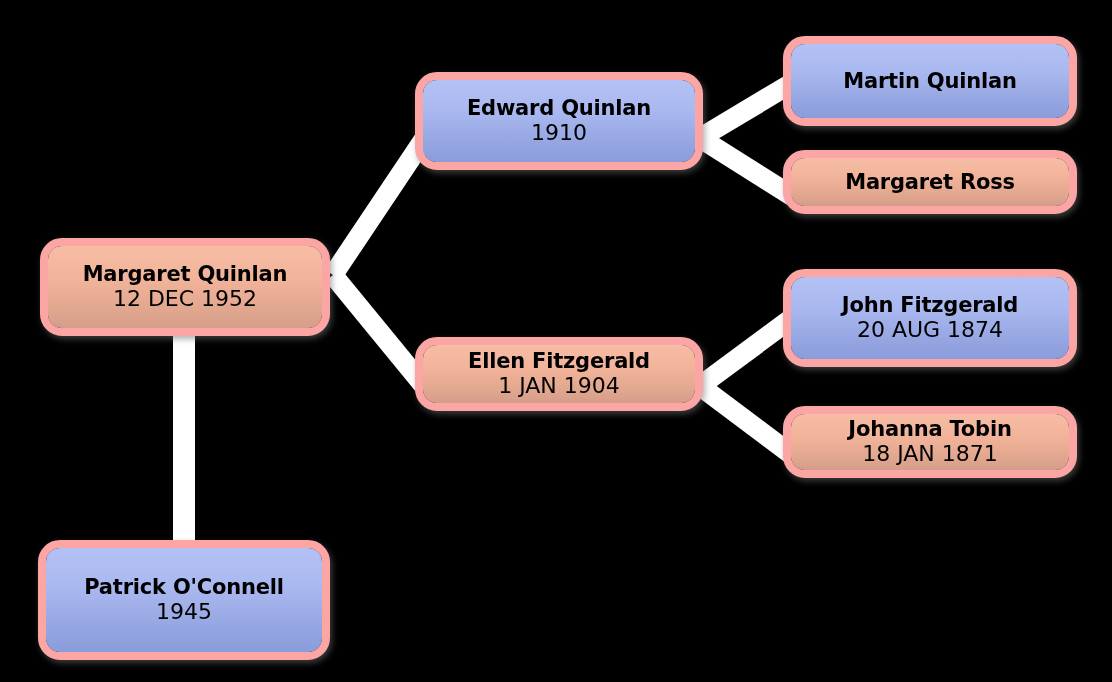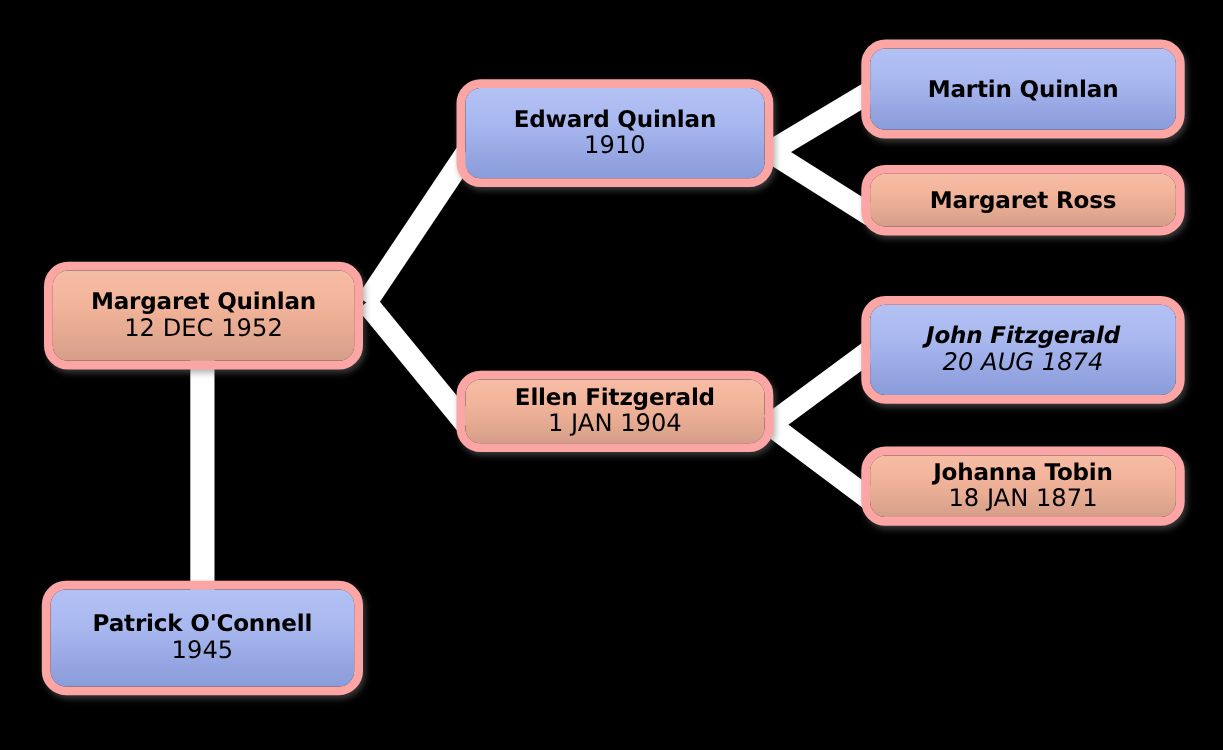--- a/index.html
+++ b/index.html
@@ -95,21 +95,21 @@
     </g>
   </svg>
 
   <div class="person female" style="left:40px; top:238px; width:290px; height:98px;">
     <div class="inner">
       <div class="name">Margaret Quinlan</div>
       <div class="date">12 DEC 1952</div>
     </div>
   </div>
 
-  <div class="person male" style="left:38px; top:528px; width:292px; height:104px;">
+  <div class="person male" style="left:38px; top:540px; width:292px; height:120px;">
     <div class="inner">
       <div class="name">Patrick O'Connell</div>
       <div class="date">1945</div>
     </div>
   </div>
 
   <div class="person male" style="left:415px; top:72px; width:288px; height:98px;">
     <div class="inner">
       <div class="name">Edward Quinlan</div>
       <div class="date">1910</div>
@@ -128,21 +128,21 @@
       <div class="name">Martin Quinlan</div>
     </div>
   </div>
 
   <div class="person female nodate" style="left:783px; top:150px; width:294px; height:64px;">
     <div class="inner">
       <div class="name">Margaret Ross</div>
     </div>
   </div>
 
-  <div class="person male" style="left:783px; top:269px; width:294px; height:98px;font-style:italic;">
+  <div class="person male" style="left:783px; top:269px; width:294px; height:98px;">
     <div class="inner">
       <div class="name">John Fitzgerald</div>
       <div class="date">20 AUG 1874</div>
     </div>
   </div>
 
   <div class="person female" style="left:783px; top:406px; width:294px; height:72px;">
     <div class="inner">
       <div class="name">Johanna Tobin</div>
       <div class="date">18 JAN 1871</div>

